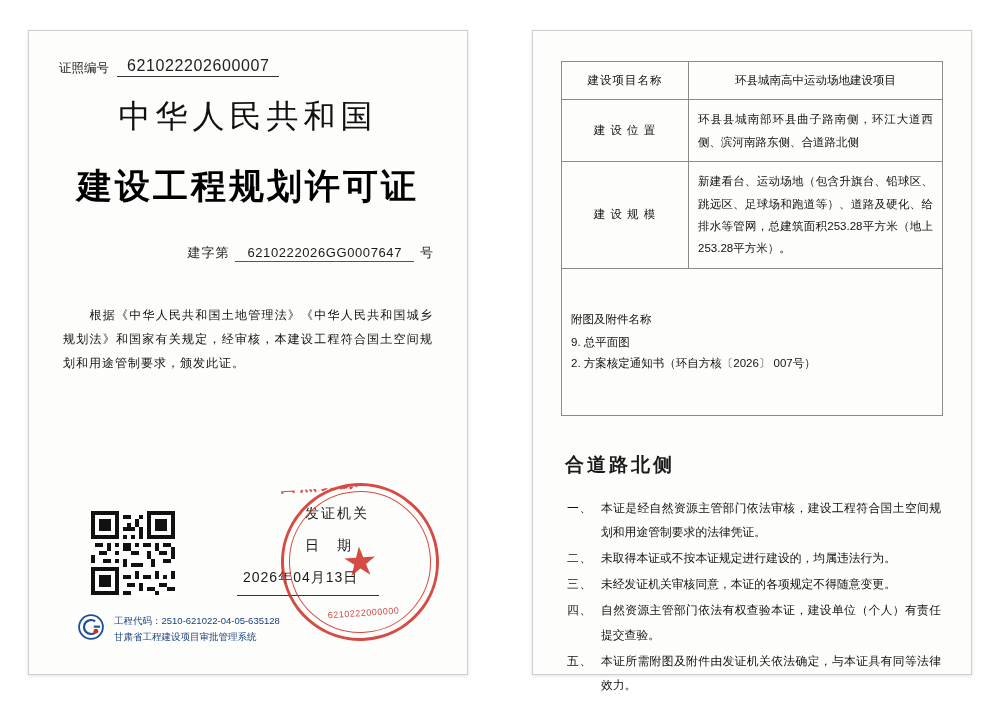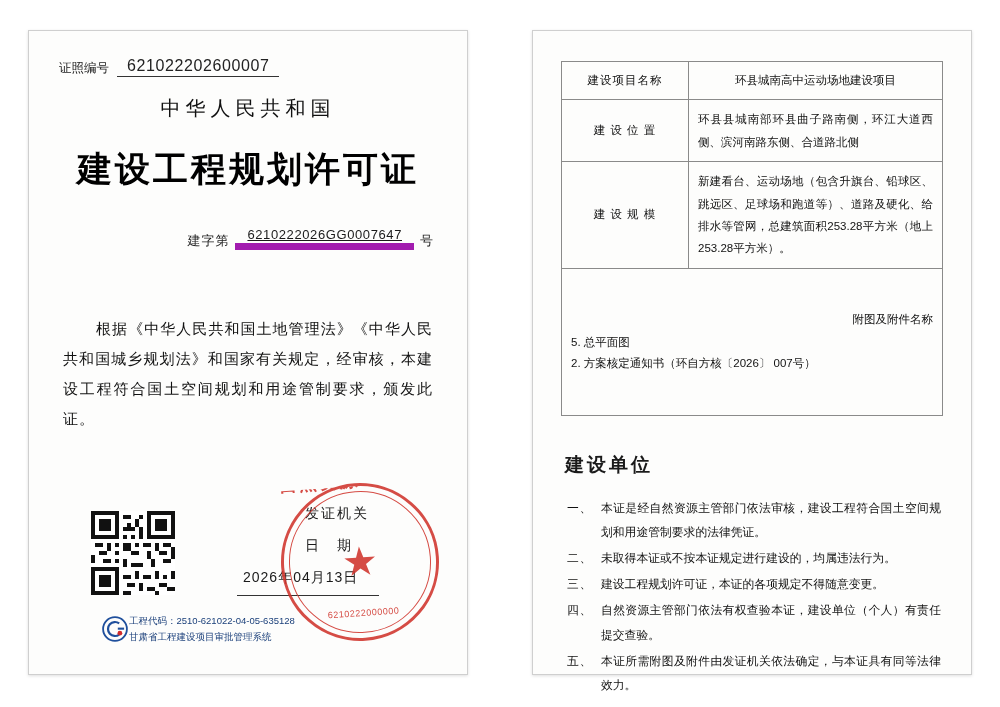--- a/index.html
+++ b/index.html
@@ -56,56 +56,55 @@
     margin-left: 8px;
     border-bottom: 1px solid #333;
     padding: 0 10px 1px 10px;
     letter-spacing: 0.6px;
     font-size: 16px;
   }
 
   .country-title {
     text-align: center;
     font-family: "DejaVu Serif", serif;
-    font-size: 20px;
+    font-size: 32px;
     letter-spacing: 5px;
     color: #111;
     margin: 14px 0 24px 0;
     font-weight: 400;
   }
   .main-title {
     text-align: center;
     font-family: Liberation Serif, serif;
     font-size: 35px;
     font-weight: 700;
     letter-spacing: 3px;
     color: #000;
     margin: 0 0 34px 0;
   }
   .doc-no-row {
     display: flex;
     align-items: flex-end;
     justify-content: flex-end;
     font-size: 13px;
-    margin-bottom: 64px;
+    margin-bottom: 42px;
     padding-right: 4px;
   }
   .doc-no-label { white-space: nowrap; letter-spacing: 1px; }
   .doc-no-value {
-    border-bottom: 7px solid #a21caf;
+    border-bottom: 1px solid #a21caf;
     margin: 0 6px;
     padding: 0 12px 1px 12px;
     letter-spacing: 0.6px;
-    text-decoration: underline;
   }
   .doc-no-suffix { white-space: nowrap; }
 
   .body-text {
-    font-family: Liberation Sans, sans-serif;
-    font-size: 15px;
+    font-family: Liberation Mono, monospace;
+    font-size: 12px;
     line-height: 2.0;
     letter-spacing: 1px;
     color: #111;
     text-align: justify;
     margin: 0 4px 0 4px;
   }
   .body-text .indent { padding-left: 2.2em; display: inline-block; }
 
   
   .issue-block {
@@ -180,24 +179,25 @@
     width: 100%;
     text-align: center;
     color: #d0342c;
     font-size: 9px;
     letter-spacing: 0.5px;
   }
 
   
   .footer {
     position: absolute;
-    left: 72px;
+    left: 48px;
     bottom: 28px;
     display: flex;
-    align-items: center;
+    align-items: flex-start;
+    gap: 9px;
   }
   .footer-logo {
     width: 28px; height: 28px;
     flex: 0 0 28px;
   }
   .footer-texts { font-size: 9.5px; color: #1f4f9c; line-height: 1.75; }
   .footer-texts .l1 { color: #1a3f7a; }
   .footer-texts .l2 { color: #1a3f7a; }
 
   
@@ -221,21 +221,21 @@
     white-space: nowrap;
   }
   td.val { text-align: center; }
   td.val.just { text-align: justify; text-align-last: left; line-height: 1.95; }
   td.attach {
     height: 130px;
     vertical-align: top;
     text-align: left;
     line-height: 2.0;
   }
-  .attach-title { margin-bottom: 1px; text-align: right; }
+  .attach-title { margin-bottom: 1px; }
   .attach-item { }
 
   .rules-title {
     font-family: "DejaVu Serif", serif;
     font-size: 19px;
     font-weight: 700;
     letter-spacing: 3px;
     margin: 36px 0 18px 4px;
   }
   ol.rules {
@@ -402,41 +402,41 @@
           <td class="key">建 设 位 置</td>
           <td class="val just">环县县城南部环县曲子路南侧，环江大道西侧、滨河南路东侧、合道路北侧</td>
         </tr>
         <tr>
           <td class="key">建 设 规 模</td>
           <td class="val just">新建看台、运动场地（包含升旗台、铅球区、跳远区、足球场和跑道等）、道路及硬化、给排水等管网，总建筑面积253.28平方米（地上253.28平方米）。</td>
         </tr>
         <tr>
           <td class="attach" colspan="2">
             <div class="attach-title">附图及附件名称</div>
-            <div class="attach-item">5. 总平面图</div>
+            <div class="attach-item">9. 总平面图</div>
             <div class="attach-item">2. 方案核定通知书（环自方核〔2026〕 007号）</div>
           </td>
         </tr>
       </tbody>
     </table>
 
-    <div class="rules-title">建设单位</div>
+    <div class="rules-title">合道路北侧</div>
 
     <ol class="rules">
       <li>
         <span class="num">一、</span>
         <span class="txt">本证是经自然资源主管部门依法审核，建设工程符合国土空间规划和用途管制要求的法律凭证。</span>
       </li>
       <li>
         <span class="num">二、</span>
         <span class="txt">未取得本证或不按本证规定进行建设的，均属违法行为。</span>
       </li>
       <li>
         <span class="num">三、</span>
-        <span class="txt">建设工程规划许可证，本证的各项规定不得随意变更。</span>
+        <span class="txt">未经发证机关审核同意，本证的各项规定不得随意变更。</span>
       </li>
       <li>
         <span class="num">四、</span>
         <span class="txt">自然资源主管部门依法有权查验本证，建设单位（个人）有责任提交查验。</span>
       </li>
       <li>
         <span class="num">五、</span>
         <span class="txt">本证所需附图及附件由发证机关依法确定，与本证具有同等法律效力。</span>
       </li>
     </ol>

